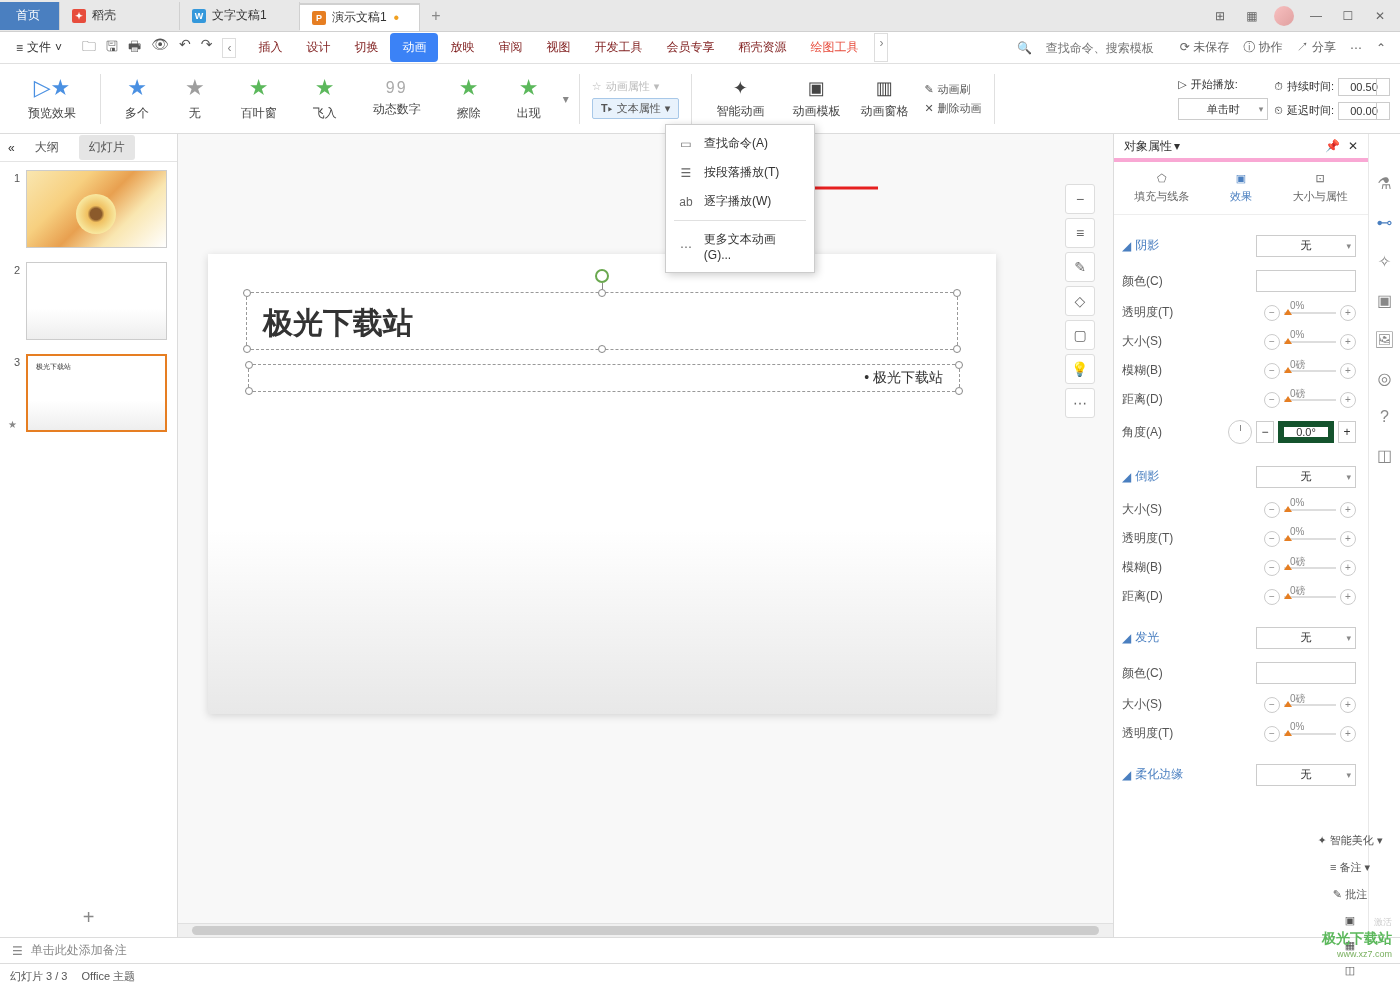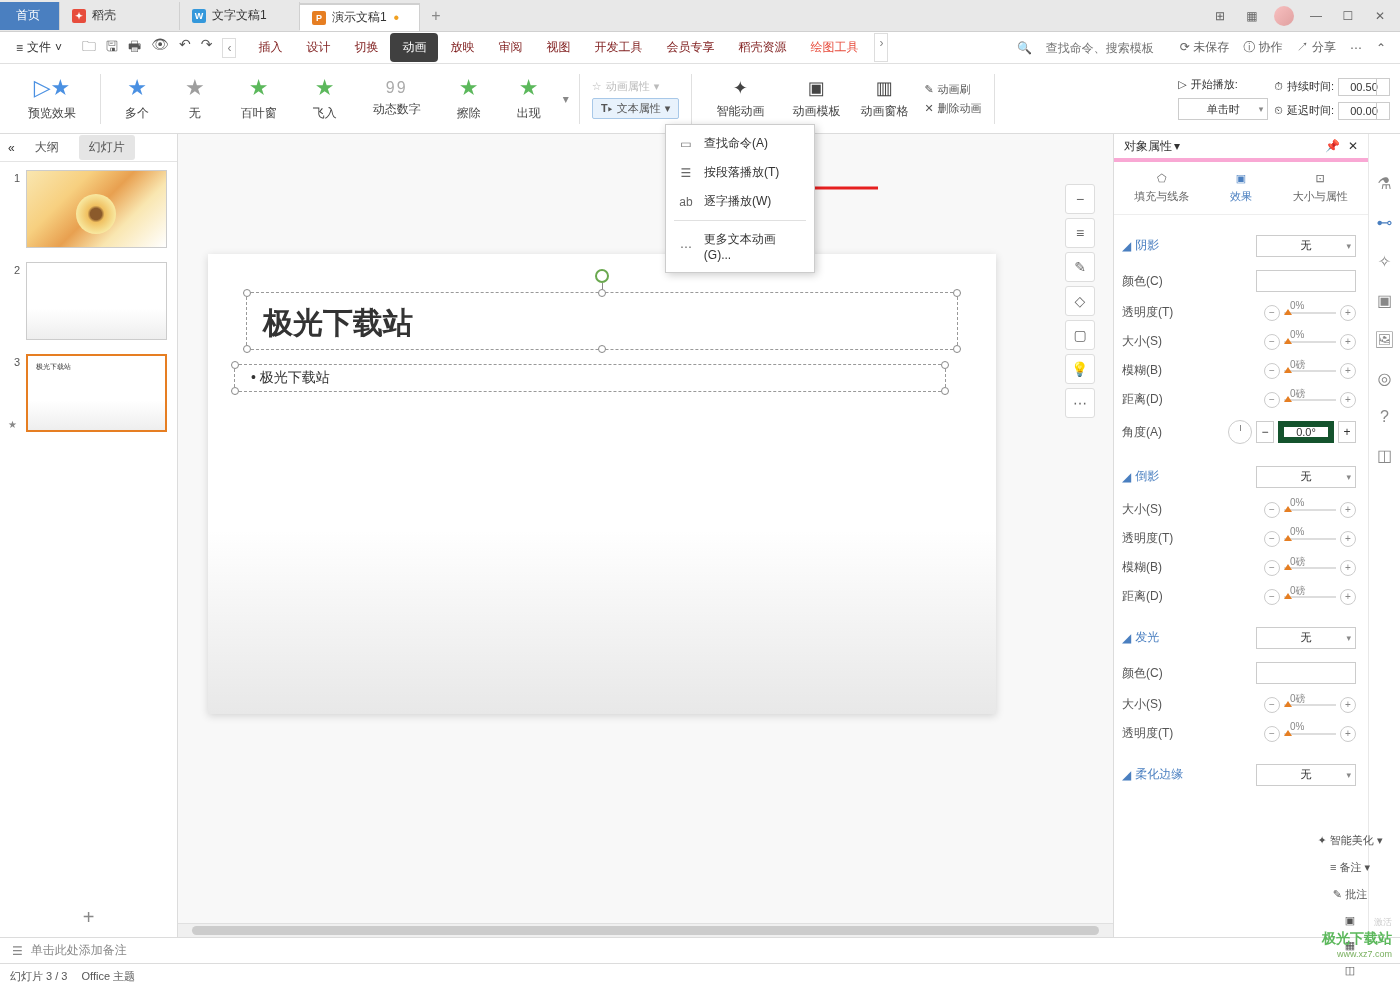--- a/index.html
+++ b/index.html
@@ -21,21 +21,21 @@
 .win-controls span { width: 20px; text-align: center; color: #666; font-size: 12px; }
 .avatar { width: 20px; height: 20px; border-radius: 50%; background: linear-gradient(135deg,#f8c0c0,#e0a0a0); }
 
 
 .menubar { height: 32px; display: flex; align-items: center; padding: 0 6px; gap: 2px; border-bottom: 1px solid #e0e0e0; font-size: 12px; }
 .menu-file { display: flex; align-items: center; gap: 4px; padding: 0 10px; }
 .qat { display: flex; gap: 10px; padding: 0 8px; color: #555; }
 .qat span { font-size: 14px; }
 .ribbon-tabs { display: flex; gap: 0; margin-left: 8px; }
 .ribbon-tab { padding: 6px 12px; color: #7f1d1d; }
-.ribbon-tab.active { background: #404040; color: #fff; border-radius: 4px; }
+.ribbon-tab.active { background: #3b82f6; color: #fff; border-radius: 4px; }
 .ribbon-tab.contextual { color: #e74c3c; }
 .menu-right { margin-left: auto; display: flex; align-items: center; gap: 14px; padding-right: 8px; color: #666; }
 .search-input { border: none; color: #aaa; width: 120px; font-size: 12px; background: transparent; }
 
 
 .ribbon { height: 70px; background: #fff; display: flex; align-items: center; padding: 0 10px; border-bottom: 1px solid #dcdcdc; position: relative; }
 .anim-btn { display: flex; flex-direction: column; align-items: center; gap: 4px; padding: 0 18px; font-size: 12px; color: #444; }
 .anim-btn .star { font-size: 22px; }
 .star-blue { color: #4a90e2; }
 .star-gray { color: #9e9e9e; }
@@ -76,21 +76,21 @@
 .thumb-gradient { background: linear-gradient(180deg, #fff 0%, #fff 60%, #eee 100%); }
 .thumb-text { position: absolute; top: 6px; left: 8px; font-size: 7px; color: #333; }
 .anim-star { position: absolute; left: 4px; bottom: 2px; font-size: 10px; color: #888; }
 .slide-add { text-align: center; padding: 8px; color: #888; font-size: 20px; }
 
 .canvas-area { flex: 1; background: #f8f8f8; position: relative; display: flex; flex-direction: column; }
 .canvas-scroll { flex: 1; overflow: hidden; position: relative; padding: 120px 30px 30px 30px; }
 .slide-canvas { width: 788px; height: 460px; background: linear-gradient(180deg, #fff 0%, #fff 60%, #e8e8e8 100%); box-shadow: 0 2px 8px rgba(0,0,0,0.15); position: relative; }
 .text-box { position: absolute; border: 1px dashed #999; }
 .tb1 { left: 38px; top: 38px; width: 712px; height: 58px; }
-.tb2 { left: 26px; top: 110px; width: 712px; height: 28px; }
+.tb2 { left: 40px; top: 110px; width: 712px; height: 28px; text-align: right; }
 .handle { width: 8px; height: 8px; border: 1px solid #888; background: #fff; border-radius: 50%; position: absolute; }
 .slide-title { font-size: 30px; font-weight: bold; padding: 10px 16px; }
 .slide-bullet { font-size: 14px; padding: 4px 16px; }
 .rot-handle { position: absolute; left: 50%; top: -24px; width: 14px; height: 14px; border: 2px solid #6aa84f; border-radius: 50%; background: #fff; transform: translateX(-50%); }
 .rot-line { position: absolute; left: 50%; top: -10px; width: 1px; height: 10px; background: #888; }
 
 
 .float-tools { position: absolute; right: 18px; top: 50px; display: flex; flex-direction: column; gap: 4px; }
 .ft-btn { width: 30px; height: 30px; border: 1px solid #ddd; background: #fff; border-radius: 3px; display: flex; align-items: center; justify-content: center; font-size: 14px; color: #666; }
 

